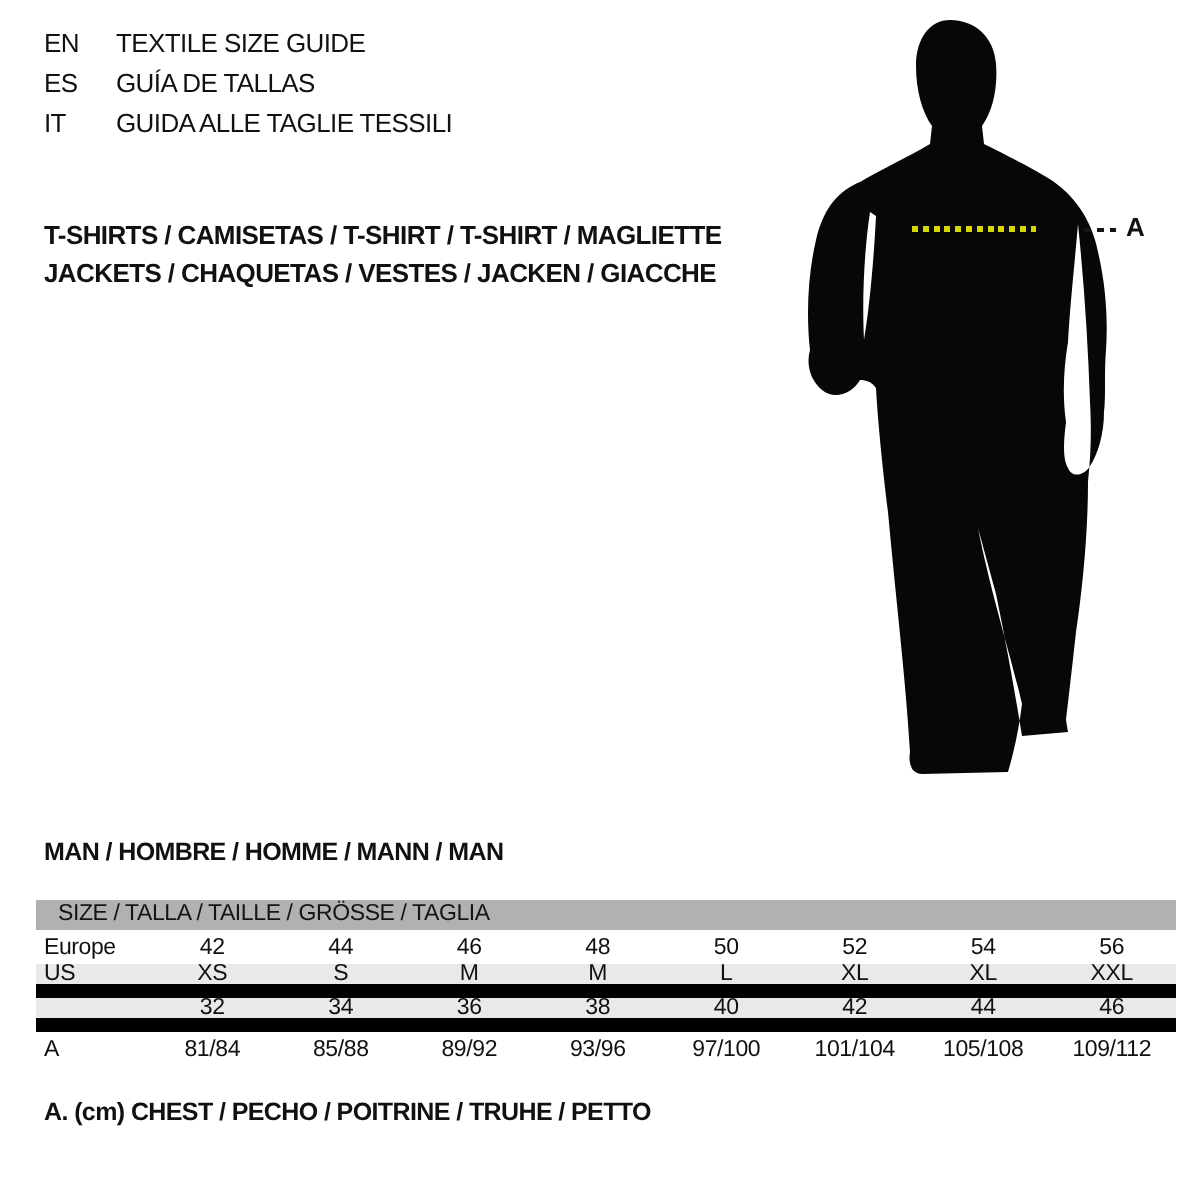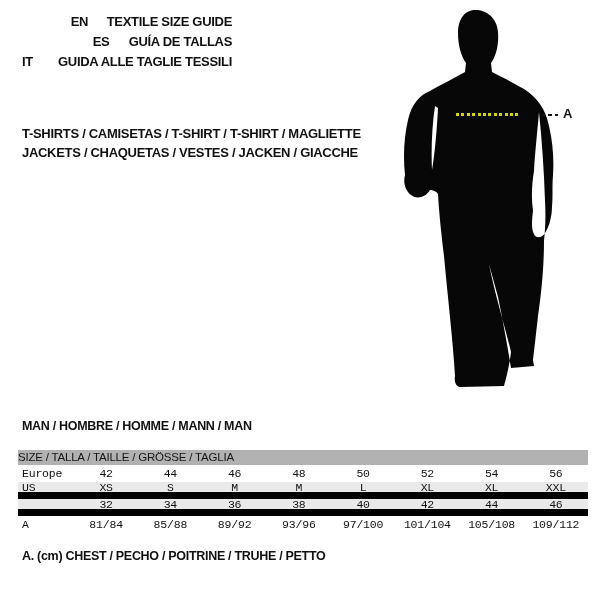--- a/index.html
+++ b/index.html
@@ -3,38 +3,38 @@
 <meta charset="utf-8">
 <style>
   html,body{margin:0;padding:0;background:#fff;}
   .canvas{
     position:relative;width:600px;height:600px;background:#ffffff;overflow:hidden;
     font-family:"Liberation Sans",sans-serif;color:#111;
   }
   
   .langs{position:absolute;left:22px;top:11px;}
   .lang-row{display:flex;height:20px;align-items:center;
-    font-size:13px;font-weight:700;letter-spacing:-0.3px;justify-content:flex-end;}
+    font-size:13px;font-weight:400;letter-spacing:-0.3px;}
   .lang-code{width:36px;}
   
-  .category{position:absolute;left:22px;top:108px;margin-top:16px;}
+  .category{position:absolute;left:22px;top:108px;}
   .cat-line{height:19px;line-height:19px;font-size:13px;font-weight:700;letter-spacing:-0.3px;white-space:nowrap;}
   
   .figure-svg{position:absolute;left:400px;top:0;width:180px;height:400px;}
   .chest-line{position:absolute;left:456px;top:113px;width:62px;height:3px;
     background:repeating-linear-gradient(90deg,#d6d800 0 3px,rgba(0,0,0,0) 3px 5.4px);}
   .pointer-line{position:absolute;left:542px;top:114px;width:19px;height:2px;
     background:repeating-linear-gradient(90deg,#141414 0 3.4px,rgba(0,0,0,0) 3.4px 6.4px);}
   .measure-label{position:absolute;left:563px;top:106px;font-size:13px;font-weight:700;}
   
   .man-title{position:absolute;left:22px;top:419px;font-size:12.5px;font-weight:700;letter-spacing:-0.3px;white-space:nowrap;text-align:center;}
   
   .size-table{position:absolute;left:18px;top:450px;width:570px;font-size:11.5px;letter-spacing:-0.2px;}
-  .t-header{height:15px;line-height:15px;background:#b1b1b1;padding-left:0;color:#151515;}
-  .t-row{display:flex;height:17px;align-items:center;box-sizing:border-box;font-family:Liberation Mono, monospace;}
+  .t-header{height:15px;line-height:15px;background:#b1b1b1;padding-left:11px;color:#151515;}
+  .t-row{display:flex;height:17px;align-items:center;box-sizing:border-box;}
   .t-row.alt{background:#e9e9e9;border-bottom:7px solid #000000;}
   .t-label{width:52px;padding-left:4px;}
   .t-cell{flex:1;text-align:center;}
   
   .footnote{position:absolute;left:22px;top:549px;font-size:12.5px;font-weight:700;letter-spacing:-0.3px;white-space:nowrap;}
 </style>
 </head>
 <body>
 
 <div class="canvas">

